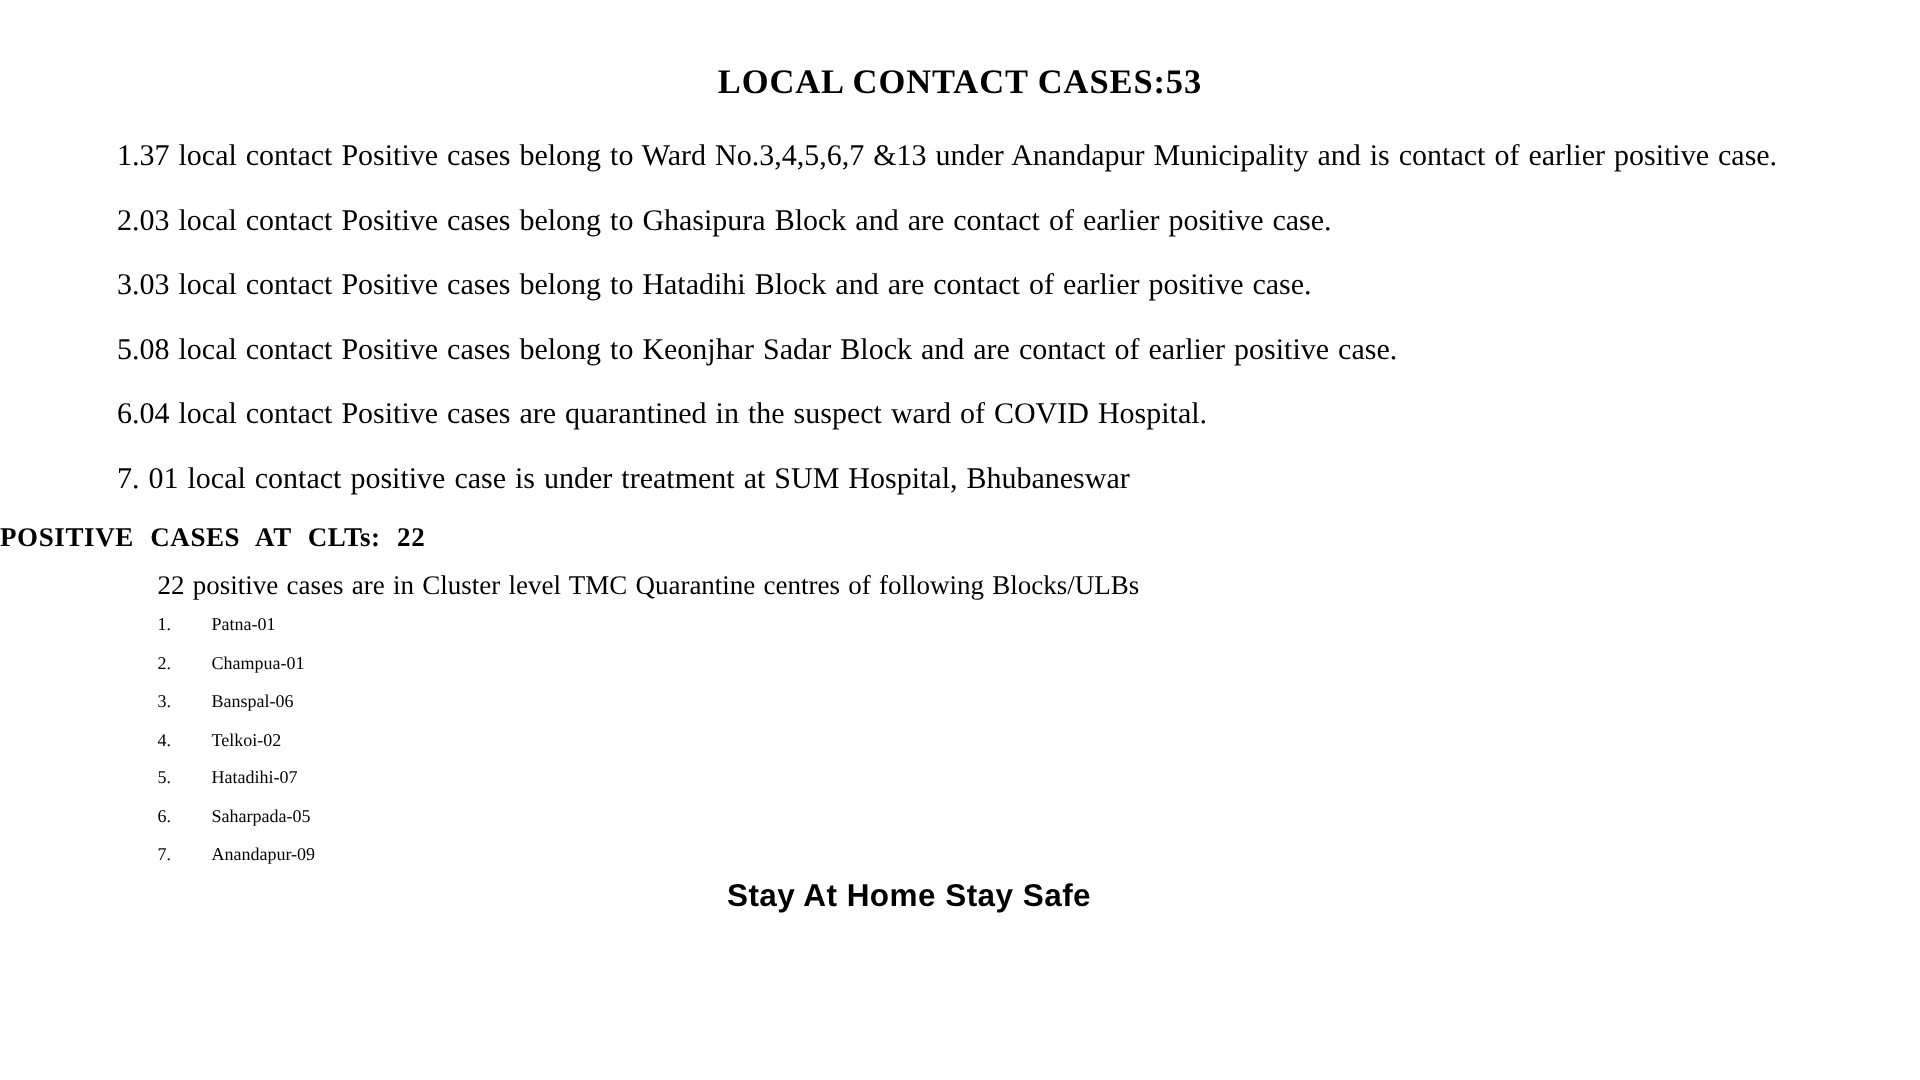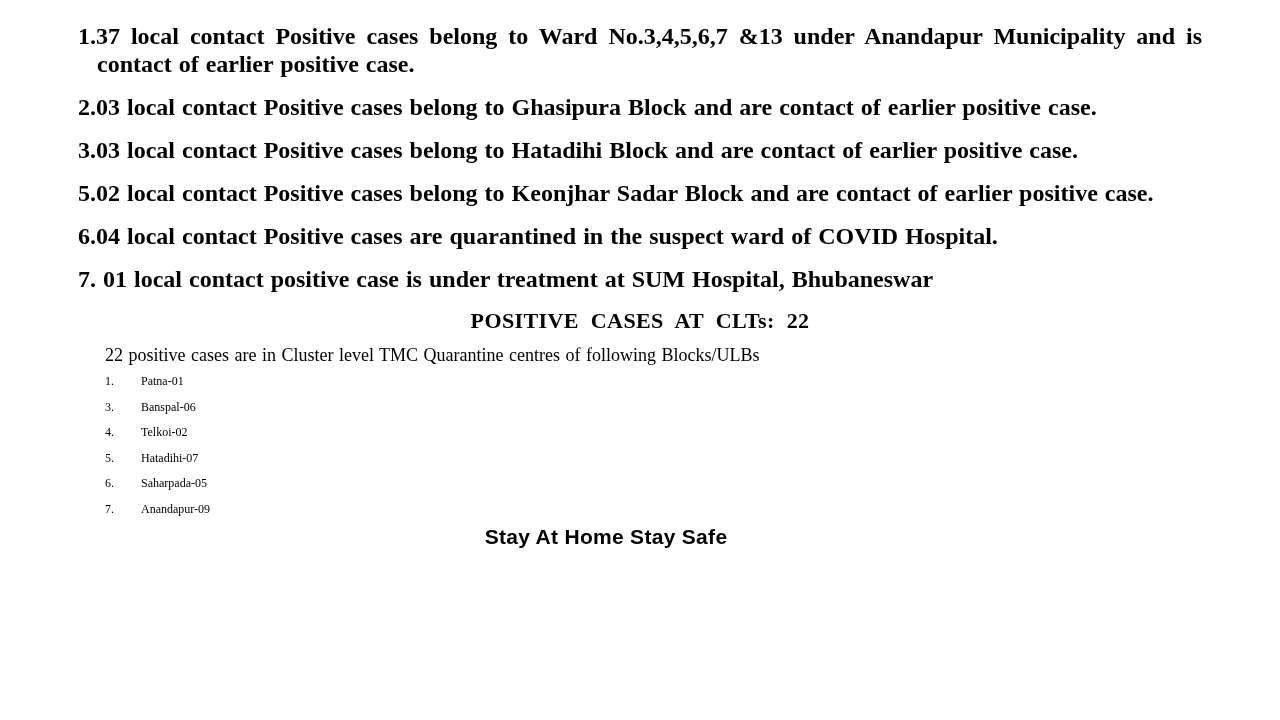--- a/index.html
+++ b/index.html
@@ -21,33 +21,32 @@
     margin-top: 42px;
     text-align: center;
     font-weight: bold;
     font-size: 23px;
     letter-spacing: 0.6px;
   }
   .lc-list {
     margin: 22px 78px 0 78px;
   }
   .lc-item {
-    font-size: 24px;
+    font-size: 20px;
     line-height: 28px;
     text-align: justify;
     padding-left: 19px;
     text-indent: -19px;
     margin-bottom: 15px;
     word-spacing: 1px;
-    font-weight: bold;
   }
   .clt-heading {
-    text-align: center;
+    text-align: left;
     font-weight: bold;
-    font-size: 22px;
+    font-size: 18px;
     word-spacing: 6px;
     margin-top: 12px;
     letter-spacing: 0.4px;
   }
   .clt-intro {
     margin: 10px 80px 0 105px;
     font-size: 18px;
     line-height: 22px;
     word-spacing: 1px;
   }
@@ -70,36 +69,38 @@
     font-weight: bold;
     font-size: 21px;
     letter-spacing: 0.3px;
   }
 </style>
 </head>
 <body>
 
 <div class="doc">
 
+  <div class="title">LOCAL CONTACT CASES:53</div>
 
   <div class="lc-list">
     <div class="lc-item"><span>1.</span><span>37 local contact Positive cases belong to Ward No.3,4,5,6,7 &amp;13 under Anandapur  Municipality and is contact of earlier positive case.</span></div>
     <div class="lc-item"><span>2.</span><span>03 local contact Positive cases belong to Ghasipura Block and are contact of earlier positive case.</span></div>
     <div class="lc-item"><span>3.</span><span>03 local contact Positive cases belong to Hatadihi Block and are contact of earlier positive case.</span></div>
-    <div class="lc-item"><span>5.</span><span>02 local contact Positive cases belong to Keonjhar Sadar Block and are contact of earlier positive case.</span></div>
+    <div class="lc-item"><span>5.</span><span>08 local contact Positive cases belong to Keonjhar Sadar Block and are contact of earlier positive case.</span></div>
     <div class="lc-item"><span>6.</span><span>04 local contact Positive cases are quarantined in the suspect ward of COVID Hospital.</span></div>
     <div class="lc-item"><span>7.</span><span> 01 local contact positive case is under treatment at SUM Hospital, Bhubaneswar</span></div>
   </div>
 
   <div class="clt-heading">POSITIVE CASES AT CLTs: 22</div>
 
   <div class="clt-intro">22 positive cases are in Cluster level TMC Quarantine centres of following Blocks/ULBs</div>
 
   <div class="clt-list">
     <div class="clt-item"><span class="clt-num">1.</span><span>Patna-01</span></div>
+    <div class="clt-item"><span class="clt-num">2.</span><span>Champua-01</span></div>
     <div class="clt-item"><span class="clt-num">3.</span><span>Banspal-06</span></div>
     <div class="clt-item"><span class="clt-num">4.</span><span>Telkoi-02</span></div>
     <div class="clt-item"><span class="clt-num">5.</span><span>Hatadihi-07</span></div>
     <div class="clt-item"><span class="clt-num">6.</span><span>Saharpada-05</span></div>
     <div class="clt-item"><span class="clt-num">7.</span><span>Anandapur-09</span></div>
   </div>
 
   <div class="footer">Stay At Home Stay Safe</div>
 
 </div>

